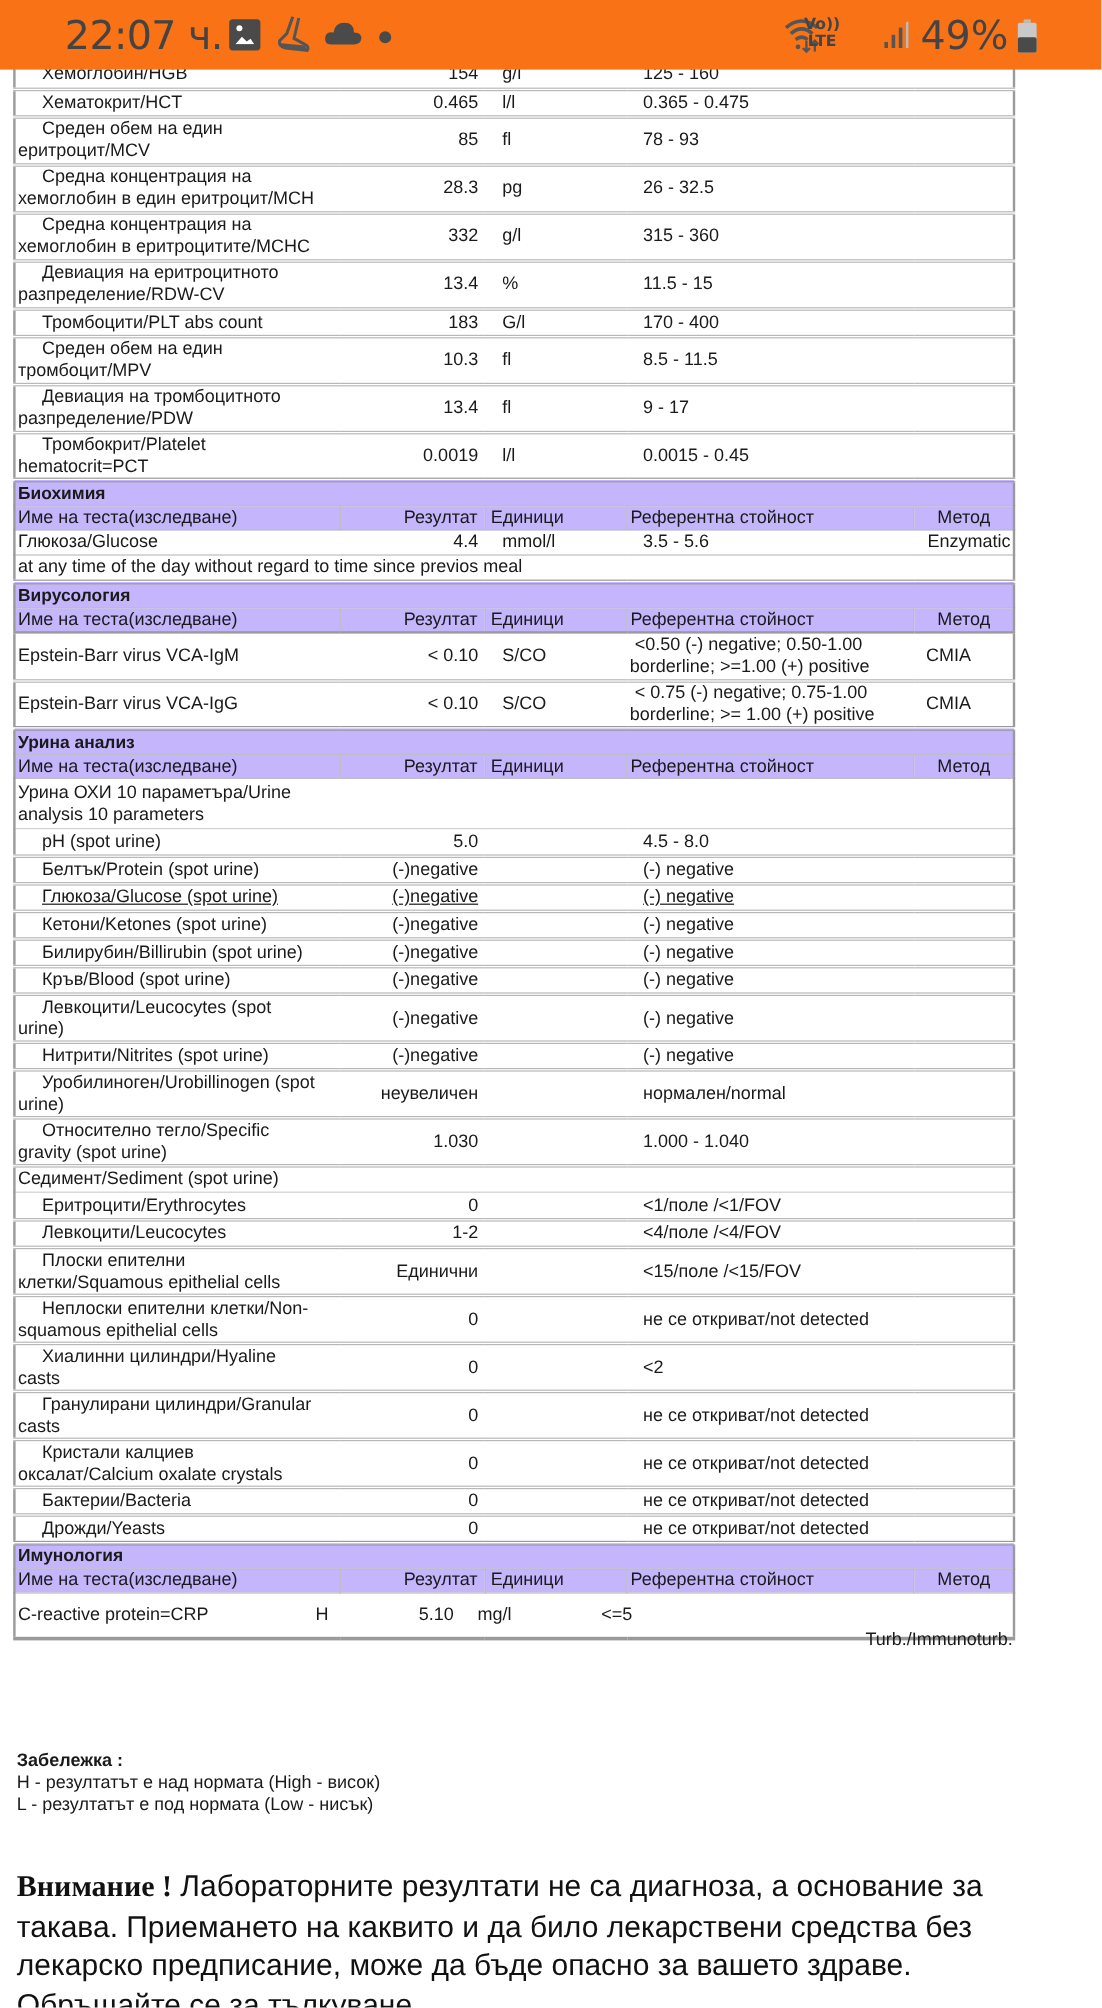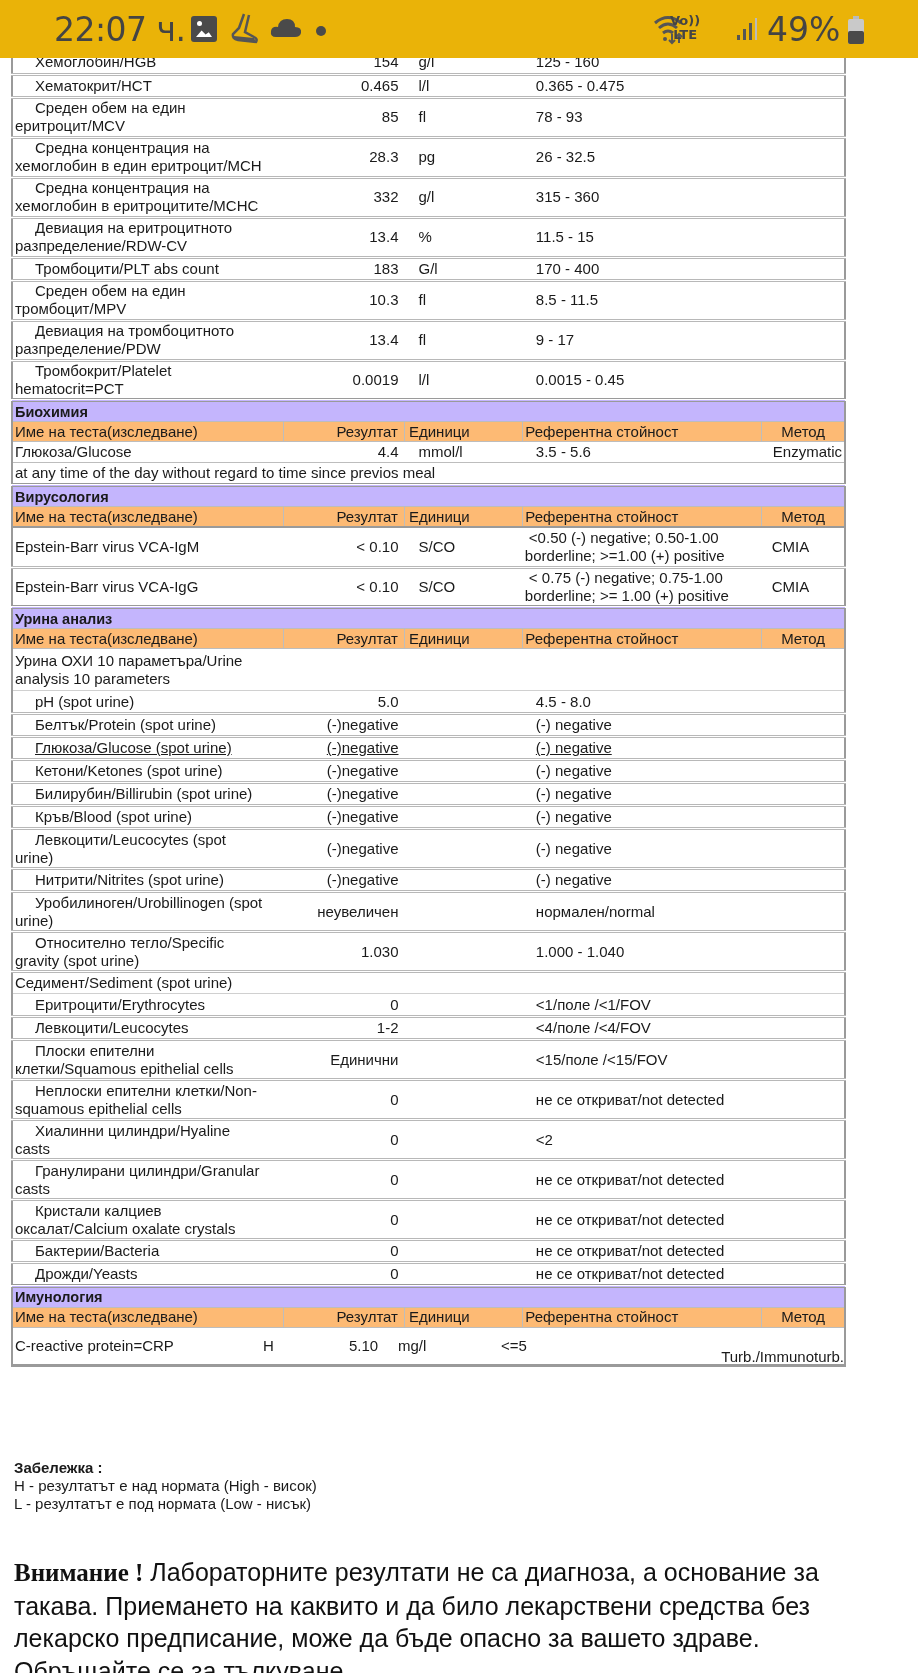--- a/index.html
+++ b/index.html
@@ -1,19 +1,19 @@
 <!DOCTYPE html>
 <html><head>
 <meta charset="utf-8">
 <style>
   html, body { margin:0; padding:0; background:#ffffff; }
   body { width:918px; height:1673px; overflow:hidden; position:relative; font-family:"Liberation Sans", sans-serif; color:#1a1a1a; }
 
   
-  .statusbar { position:absolute; left:0; top:0; width:918px; height:58px; background:#eab308; z-index:5; }
+  .statusbar { position:absolute; left:0; top:0; width:918px; height:58px; background:#f97316; z-index:5; }
   .sb-time { position:absolute; left:54px; top:10px; font-family:"DejaVu Sans", sans-serif; font-size:33px; color:#444; letter-spacing:-0.5px; }
   .sb-icon { position:absolute; top:16px; }
   .sb-gallery { left:191px; width:26px; height:26px; background:#4a4a4a; border-radius:3px; }
   .sb-gallery:after { content:""; position:absolute; left:5px; bottom:5px; width:16px; height:8px; background:#fff; clip-path:polygon(0 100%, 35% 20%, 60% 70%, 80% 40%, 100% 100%); }
   .sb-gallery:before { content:""; position:absolute; left:6px; top:5px; width:5px; height:5px; background:#fff; border-radius:50%; }
   .sb-shoe { left:230px; top:12px; width:30px; height:32px; font-size:28px; color:#555; line-height:32px; }
   .sb-cloud { left:270px; top:14px; font-size:28px; color:#4a4a4a; line-height:30px; }
   .sb-dot { left:316px; top:26px; width:10px; height:10px; background:#4a4a4a; border-radius:50%; }
   .sb-wifi { left:652px; top:12px; width:36px; height:34px; }
   .sb-volte { left:670px; top:14px; font-family:"DejaVu Sans", sans-serif; font-size:13px; line-height:14px; color:#444; font-weight:bold; text-align:center; }
@@ -30,21 +30,21 @@
   .row.first td { border-top:2px solid #9a9a9a; }
   .h2 { height:40px; }
   .name { padding-left:2px; }
   .ind { display:inline-block; width:20px; }
   .res { text-align:right; padding-right:6px; }
   .unit { padding-left:14px; }
   .ref { padding-left:13px; }
   .method { text-align:left; padding-left:10px; }
 
   .section td { background:#c4b5fd; font-weight:bold; height:19px; border-top:4px double #9a9a9a; border-bottom:1px solid #bdbdbd; font-size:14.5px; }
-  .colhead td { background:#fdba74; height:19px; border-bottom:1px solid #bdbdbd; }
+  .colhead td { background:#c4b5fd; height:19px; border-bottom:1px solid #bdbdbd; }
   .colhead td.sep { border-right:1px solid #bdbdbd; }
   .plain td { height:20px; }
   .note td { border-top:1px solid #bdbdbd; height:20px; }
   .endline td { border-bottom:3px solid #9a9a9a; }
 
   .legend { position:absolute; left:14px; top:1459px; font-size:15px; line-height:18px; }
   .legend .ttl { font-weight:bold; }
   .warning { position:absolute; left:14px; top:1556px; width:860px; font-size:25px; line-height:32.5px; color:#111; }
   .warning b { font-weight:bold;font-family:Liberation Serif, serif; }
 </style>
@@ -476,21 +476,21 @@
         <td class="sep">Референтна стойност</td>
         <td style="text-align:center">Метод</td>
       </tr>
       <tr class="endline" style="height:38px">
         <td colspan="5" style="position:relative;padding:0">
           <span style="position:absolute;left:2px;top:9px">C-reactive protein=CRP</span>
           <span style="position:absolute;left:250px;top:9px">H</span>
           <span style="position:absolute;left:336px;top:9px">5.10</span>
           <span style="position:absolute;left:385px;top:9px">mg/l</span>
           <span style="position:absolute;left:488px;top:9px">&lt;=5</span>
-          <span style="position:absolute;right:0px;top:20px">Turb./Immunoturb.</span>
+          <span style="position:absolute;right:0px;top:30px">Turb./Immunoturb.</span>
         </td>
       </tr>
     </tbody>
   </table>
 </div>
 
 <div class="legend">
   <div class="ttl">Забележка :</div>
   <div>H - резултатът е над нормата (High - висок)</div>
   <div>L - резултатът е под нормата (Low - нисък)</div>

